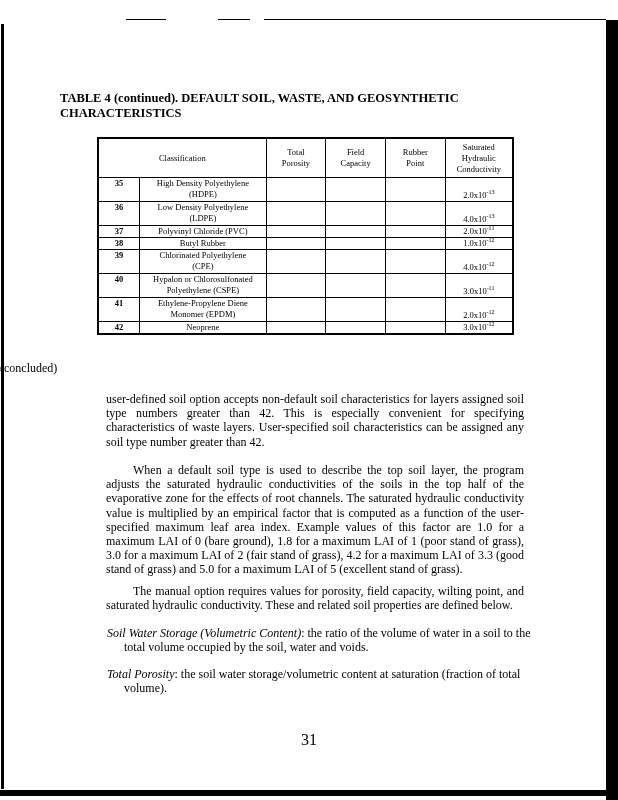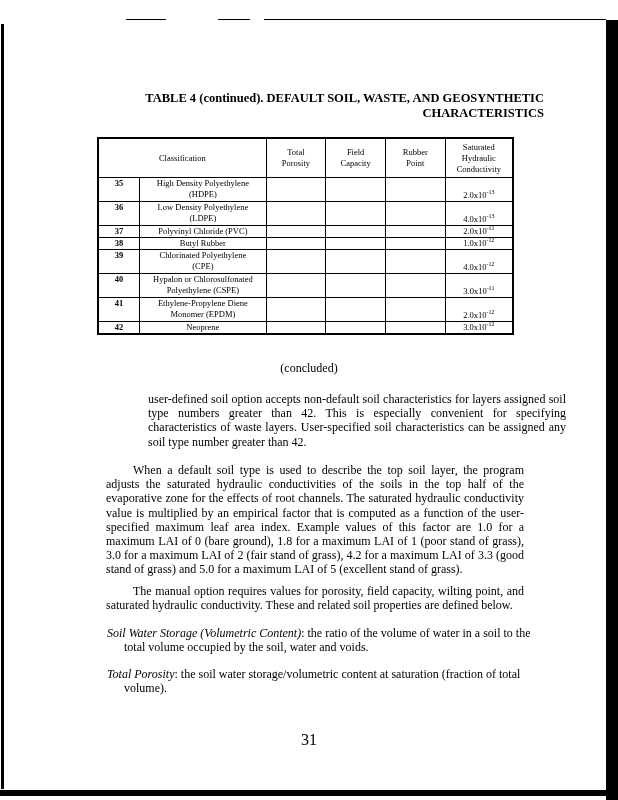--- a/index.html
+++ b/index.html
@@ -6,40 +6,40 @@
   body {
     width: 618px; height: 800px; position: relative; overflow: hidden;
     background: #ffffff; color: #000;
     font-family: "Liberation Serif", "DejaVu Serif", serif;
   }
   .page-edge-right { position: absolute; left: 606px; top: 20px; width: 12px; height: 780px; background: #000; }
   .page-edge-left { position: absolute; left: 1px; top: 24px; width: 3px; height: 765px; background: #000; }
   .page-edge-bottom { position: absolute; left: 0; top: 790px; width: 606px; height: 6px; background: #000; }
   .top-rule { position: absolute; top: 19px; height: 1px; background: #000; }
   .title {
-    position: absolute; left: 44px; width: 500px; top: 91px;
-    text-align: right; font-weight: bold; font-size: 12.5px; line-height: 15px;
+    position: absolute; left: 60px; width: 500px; top: 91px;
+    text-align: left; font-weight: bold; font-size: 12.5px; line-height: 15px;
   }
   table.soil {
     position: absolute; left: 97px; top: 137px; width: 417px;
     border-collapse: collapse; font-size: 8.5px; line-height: 11px;
   }
   table.soil td, table.soil th {
     border: 1px solid #000; text-align: center; padding: 0 2px; font-weight: normal;
   }
   table.soil { border: 2px solid #000; }
   table.soil tr.hdr th { height: 38px; vertical-align: middle; }
   table.soil tr.units td { height: 12px; border-bottom: 2px solid #000; }
   table.soil tr.r2 td { height: 23px; }
   table.soil tr.r1 td { height: 11px; }
   table.soil td.num { vertical-align: top; font-weight: bold; }
   table.soil td.mat { vertical-align: top; }
   table.soil td.ksat { vertical-align: bottom; }
   sup { font-size: 6px; vertical-align: 4px; line-height: 0; }
-  .concluded { position: absolute; left: 0; width: 618px; top: 361px; text-align: center; font-size: 12px; }
+  .concluded { position: absolute; left: 0; width: 618px; top: 361px; text-align: left; font-size: 12px; }
   .para {
     position: absolute; left: 106px; width: 418px; font-size: 12px; line-height: 14.2px;
     text-align: justify; margin: 0;
   }
   .para.indent { text-indent: 27px; }
   .def {
     position: absolute; left: 107px; width: 416px; font-size: 12px; line-height: 14.2px;
     padding-left: 17px; text-indent: -17px; margin: 0;
   }
   .def em { font-style: italic; text-align: center; }
@@ -141,20 +141,20 @@
         <td></td>
         <td></td>
         <td></td>
         <td class="ksat"><span>3.0x10</span><sup>-12</sup></td>
       </tr>
     </tbody>
 </table>
 
 <div class="concluded">(concluded)</div>
 
-<p class="para" style="top:392px;margin-left:42px;">user-defined soil option accepts non-default soil characteristics for layers assigned soil type numbers greater than 42.  This is especially convenient for specifying characteristics of waste layers.  User-specified soil characteristics can be assigned any soil type number greater than 42.</p>
+<p class="para" style="top:392px;">user-defined soil option accepts non-default soil characteristics for layers assigned soil type numbers greater than 42.  This is especially convenient for specifying characteristics of waste layers.  User-specified soil characteristics can be assigned any soil type number greater than 42.</p>
 <p class="para indent" style="top:463px;">When a default soil type is used to describe the top soil layer, the program adjusts the saturated hydraulic conductivities of the soils in the top half of the evaporative zone for the effects of root channels.  The saturated hydraulic conductivity value is multiplied by an empirical factor that is computed as a function of the user-specified maximum leaf area index.  Example values of this factor are 1.0 for a maximum LAI of 0 (bare ground), 1.8 for a maximum LAI of 1 (poor stand of grass), 3.0 for a maximum LAI of 2 (fair stand of grass), 4.2 for a maximum LAI of 3.3 (good stand of grass) and 5.0 for a maximum LAI of 5 (excellent stand of grass).</p>
 <p class="para indent" style="top:584px;">The manual option requires values for porosity, field capacity, wilting point, and saturated hydraulic conductivity.  These and related soil properties are defined below.</p>
 
 <p class="def" style="top:626px;"><em>Soil Water Storage (Volumetric Content)</em><span>:  the ratio of the volume of water in a soil to the total volume occupied by the soil, water and voids.</span></p>
 <p class="def" style="top:667px;"><em>Total Porosity</em><span>:  the soil water storage/volumetric content at saturation (fraction of total volume).</span></p>
 
 <div class="pagenum">31</div>
 
 </body></html>

